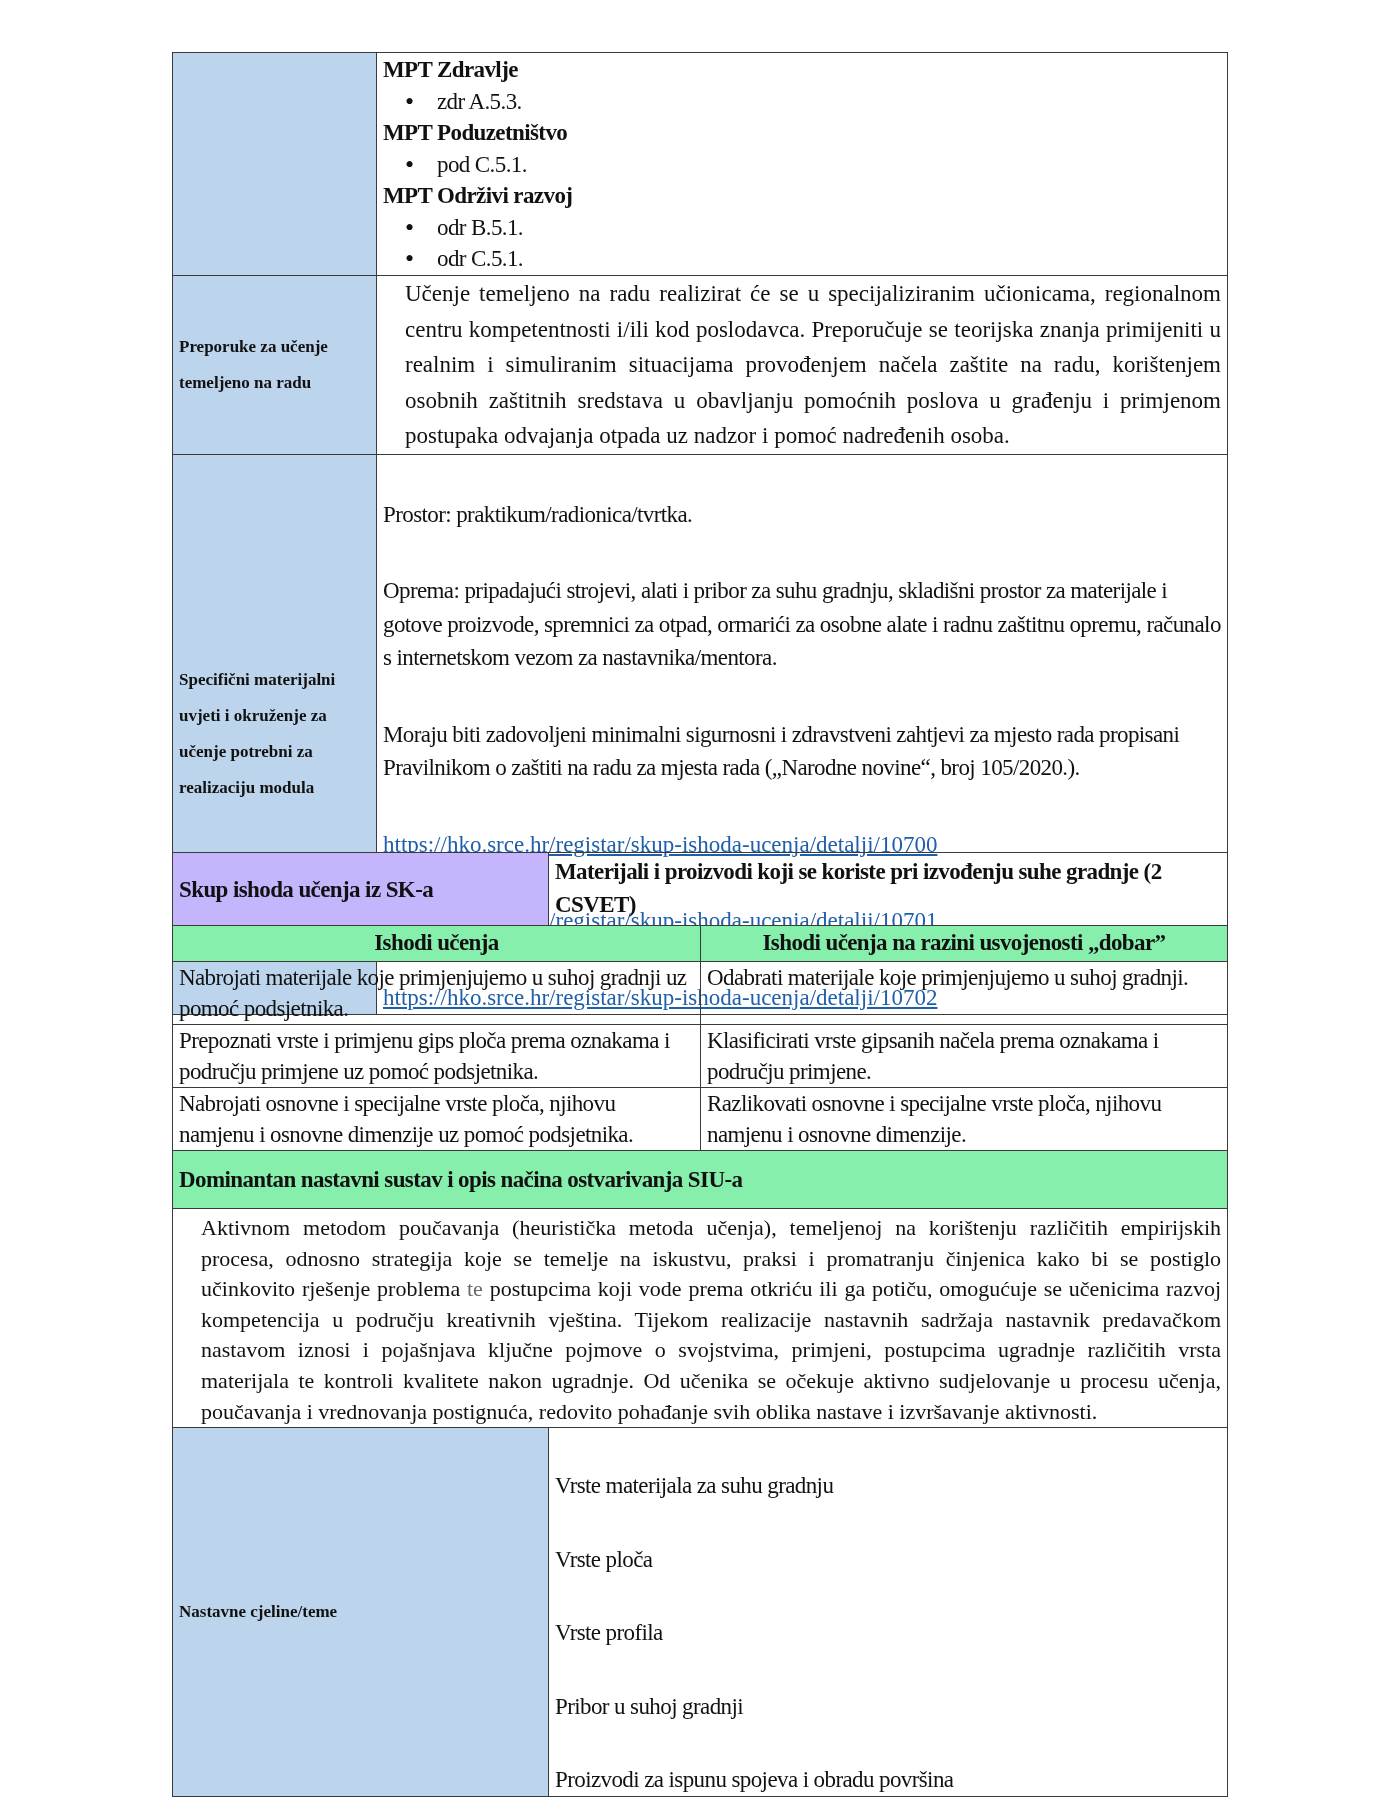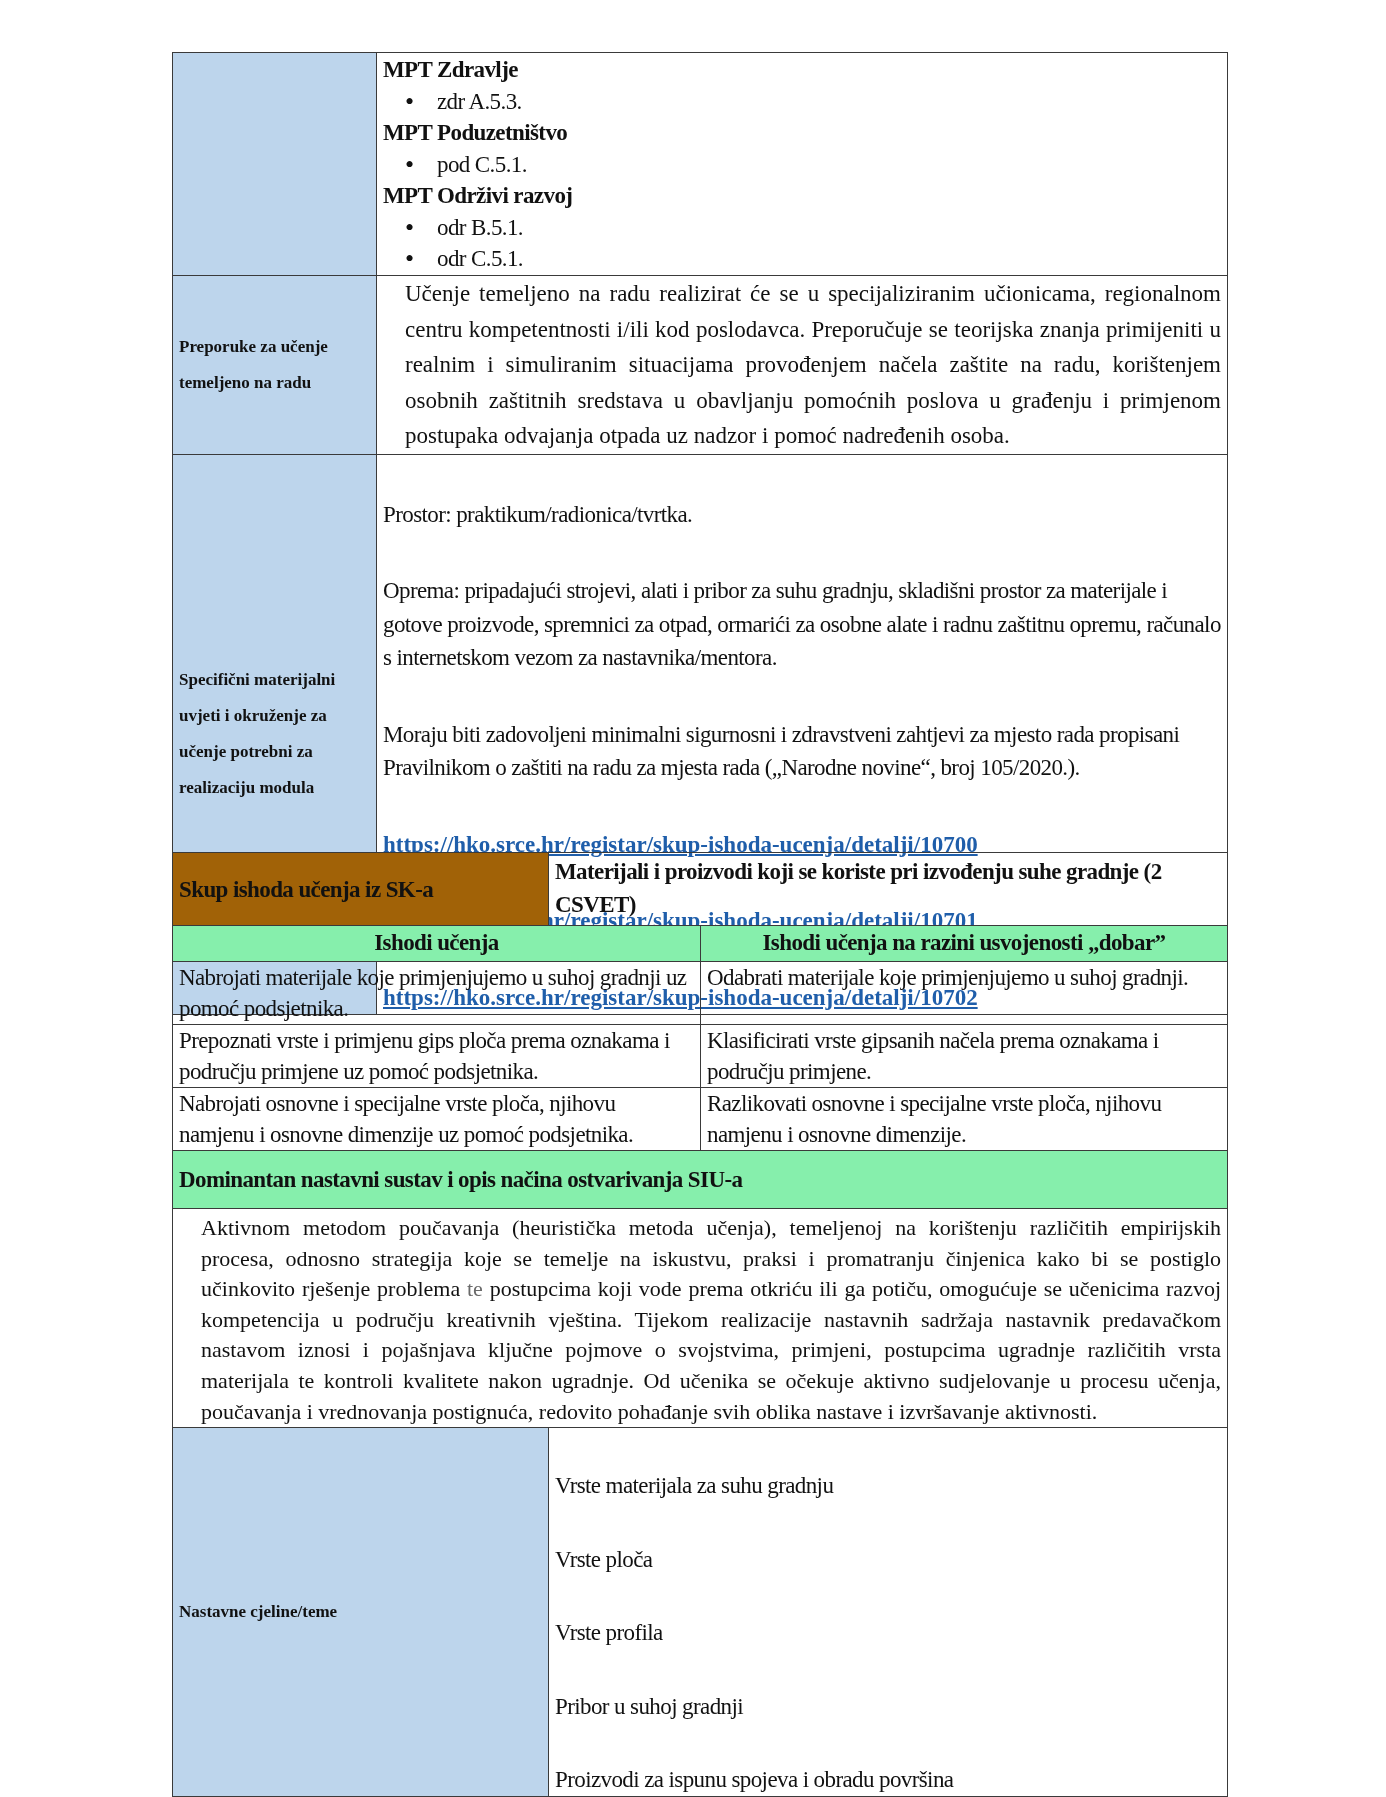--- a/index.html
+++ b/index.html
@@ -2,29 +2,29 @@
 <html><head>
   <meta charset="utf-8">
   <style>
     html, body { margin: 0; padding: 0; background: #ffffff; }
     body { width: 1386px; height: 1797px; position: relative; font-family: "Liberation Serif", "DejaVu Serif", serif; color: #111; }
     .page { position: absolute; left: 0; top: 12px; width: 1148px; height: 1797px; border-radius: 32px; }
     table { border-collapse: collapse; position: absolute; left: 172px; width: 1056px; table-layout: fixed; }
     td, th { border: 1.6px solid #3a3a3a; padding: 0 6px; vertical-align: top; font-size: 23px; line-height: 33px; font-stretch: condensed; }
     .narrow { letter-spacing: -0.6px; }
     .lbl { background: #bdd5ec; font-weight: bold; vertical-align: middle; line-height: 36px; font-size: 17px; }
-    .hdr-dark { background: #a16207; }
+    .hdr-dark { background: #c4b5fd; }
     .hdr-light { background: #86efac; margin-top: 28px; }
     .bold { font-weight: bold; }
     .center { text-align: center; }
     .justify { text-align: justify; padding-left: 28px; }
     ul { margin: 0; padding: 0 0 0 54px; list-style: none; }
     ul li { position: relative; }
     ul li::before { content: "\2022"; position: absolute; left: -32px; font-size: 26px; }
-    a { color: #1f5eaa; text-decoration: underline; font-weight: bold; }
+    a { color: #1f5eaa; text-decoration: underline; }
     .grey { color: #6a6a6a; }
     .line { display: block; margin-top: 43px; }
     #t1 { top: 40px; }
     #t2 { top: 840px; }
     .t2row td { line-height: 31px; }
   </style>
 </head>
 <body>
 
 <div class="page">

